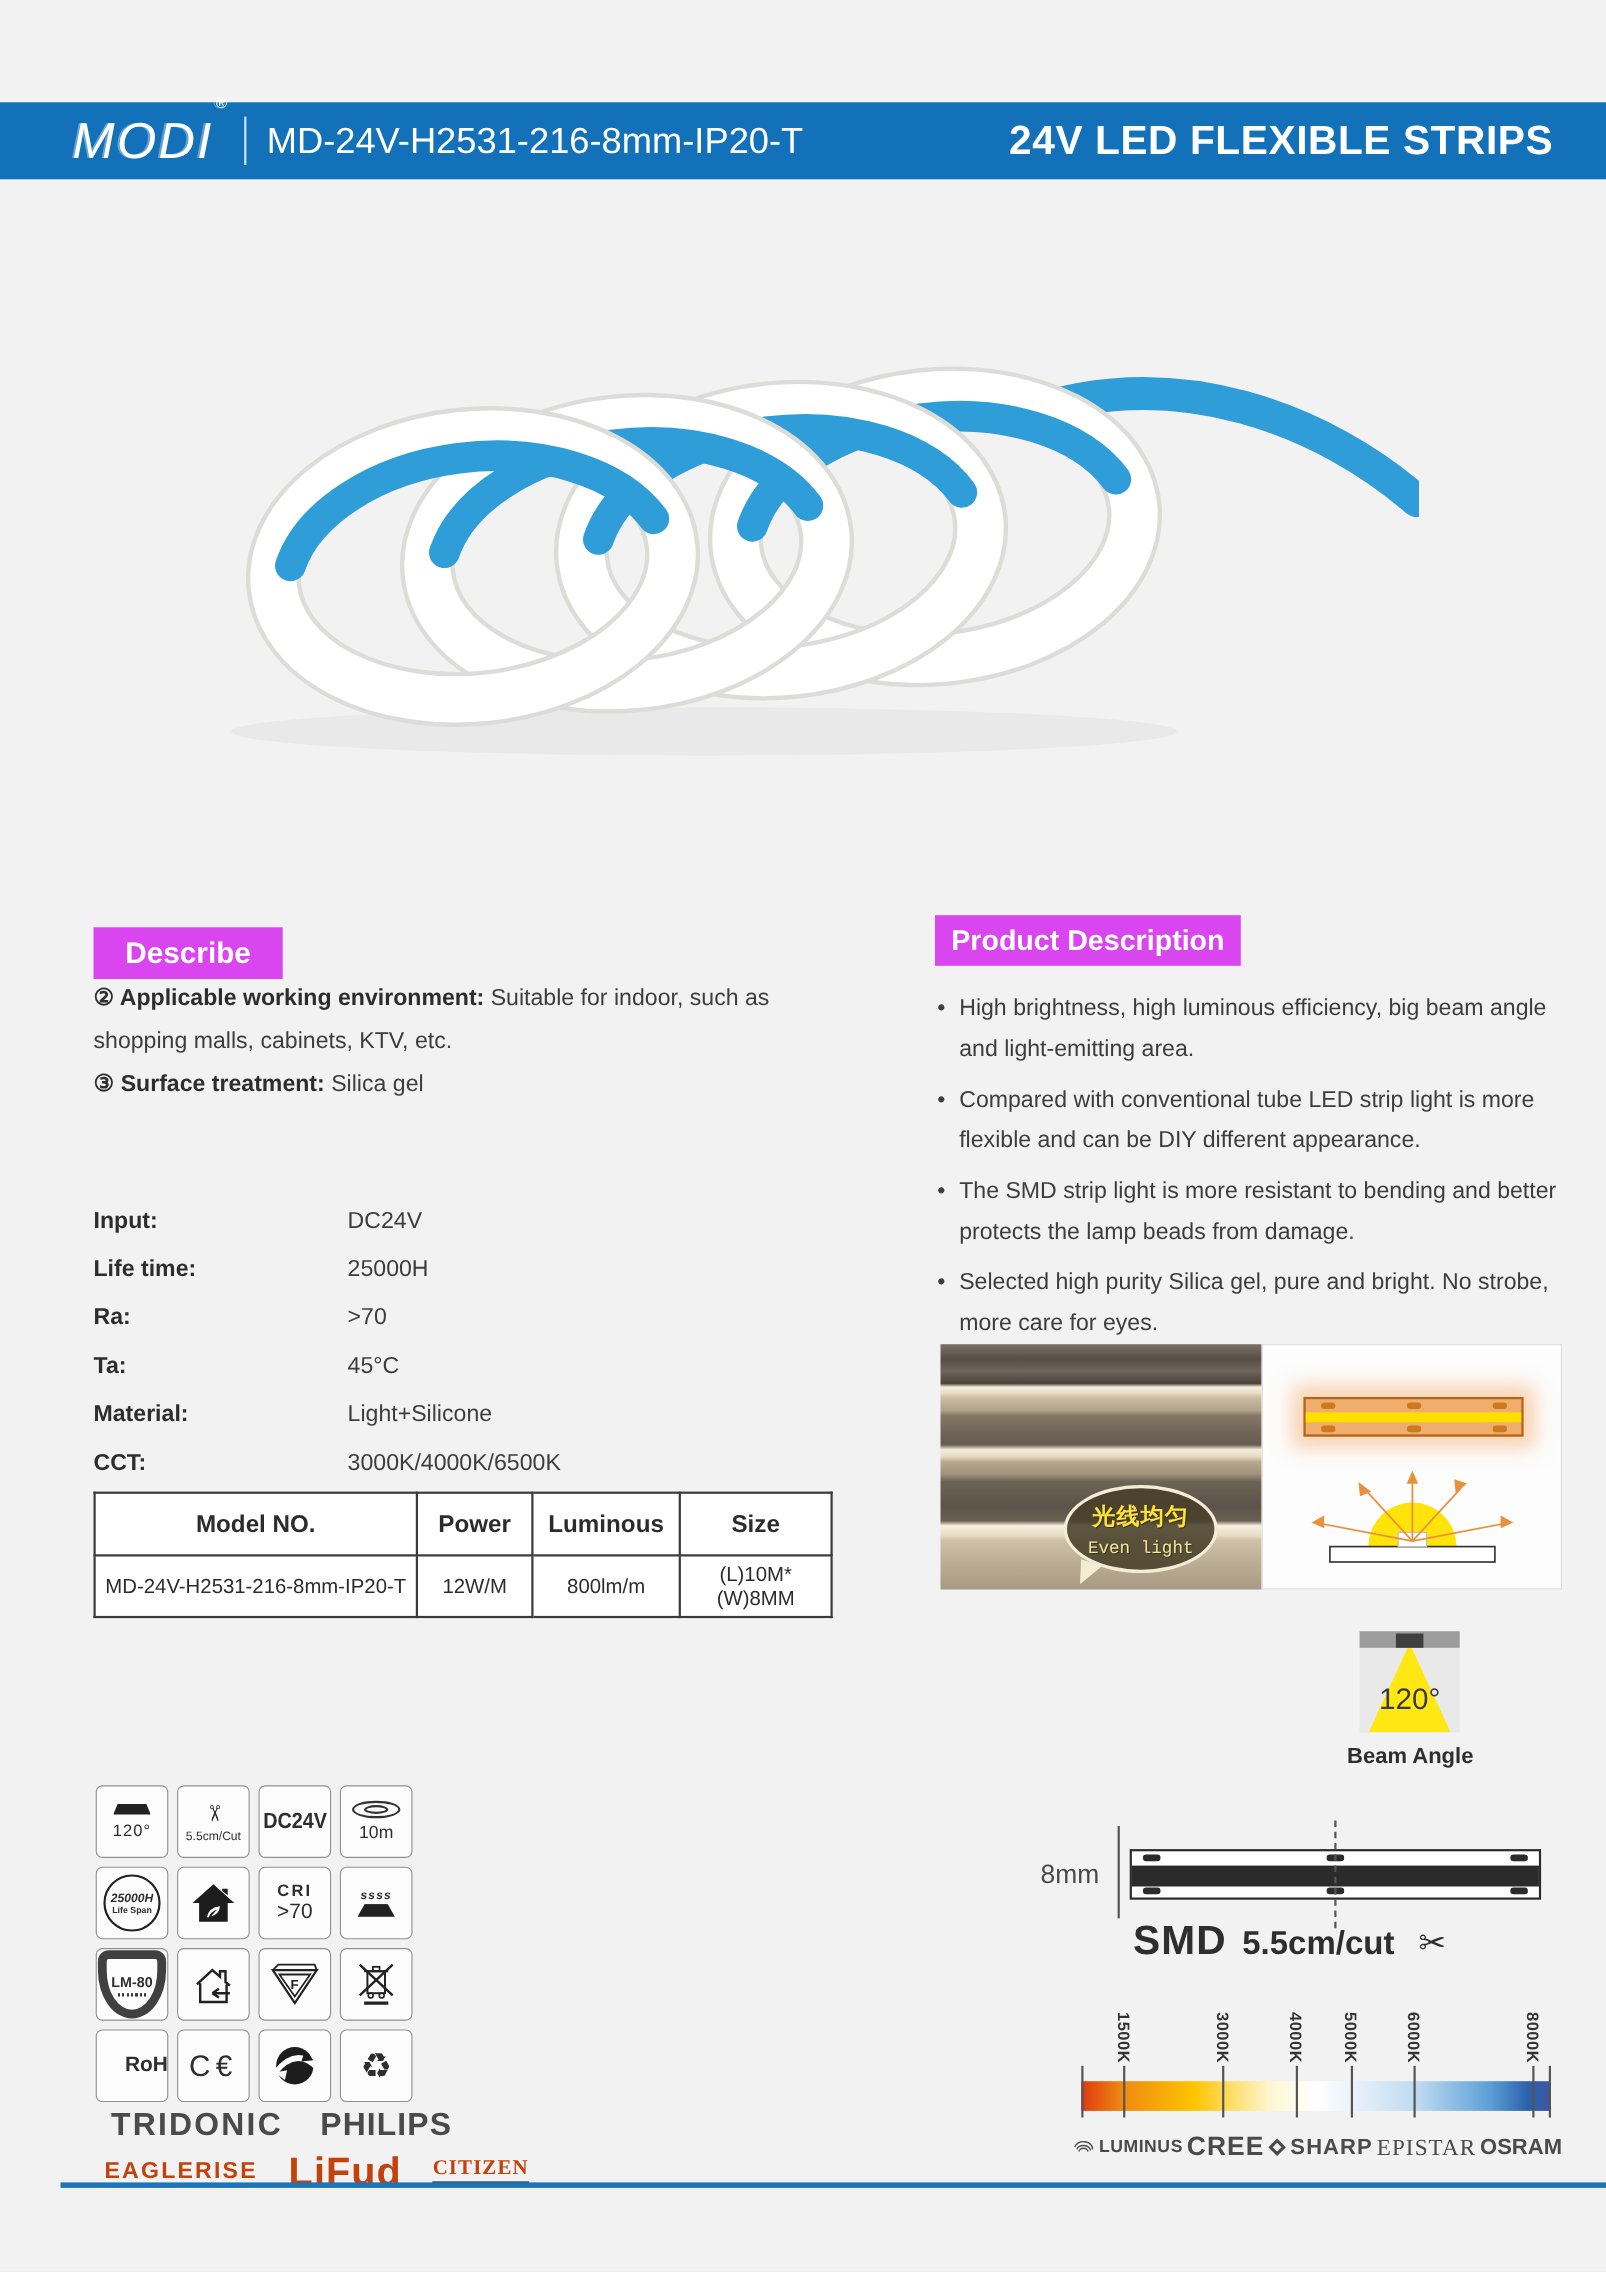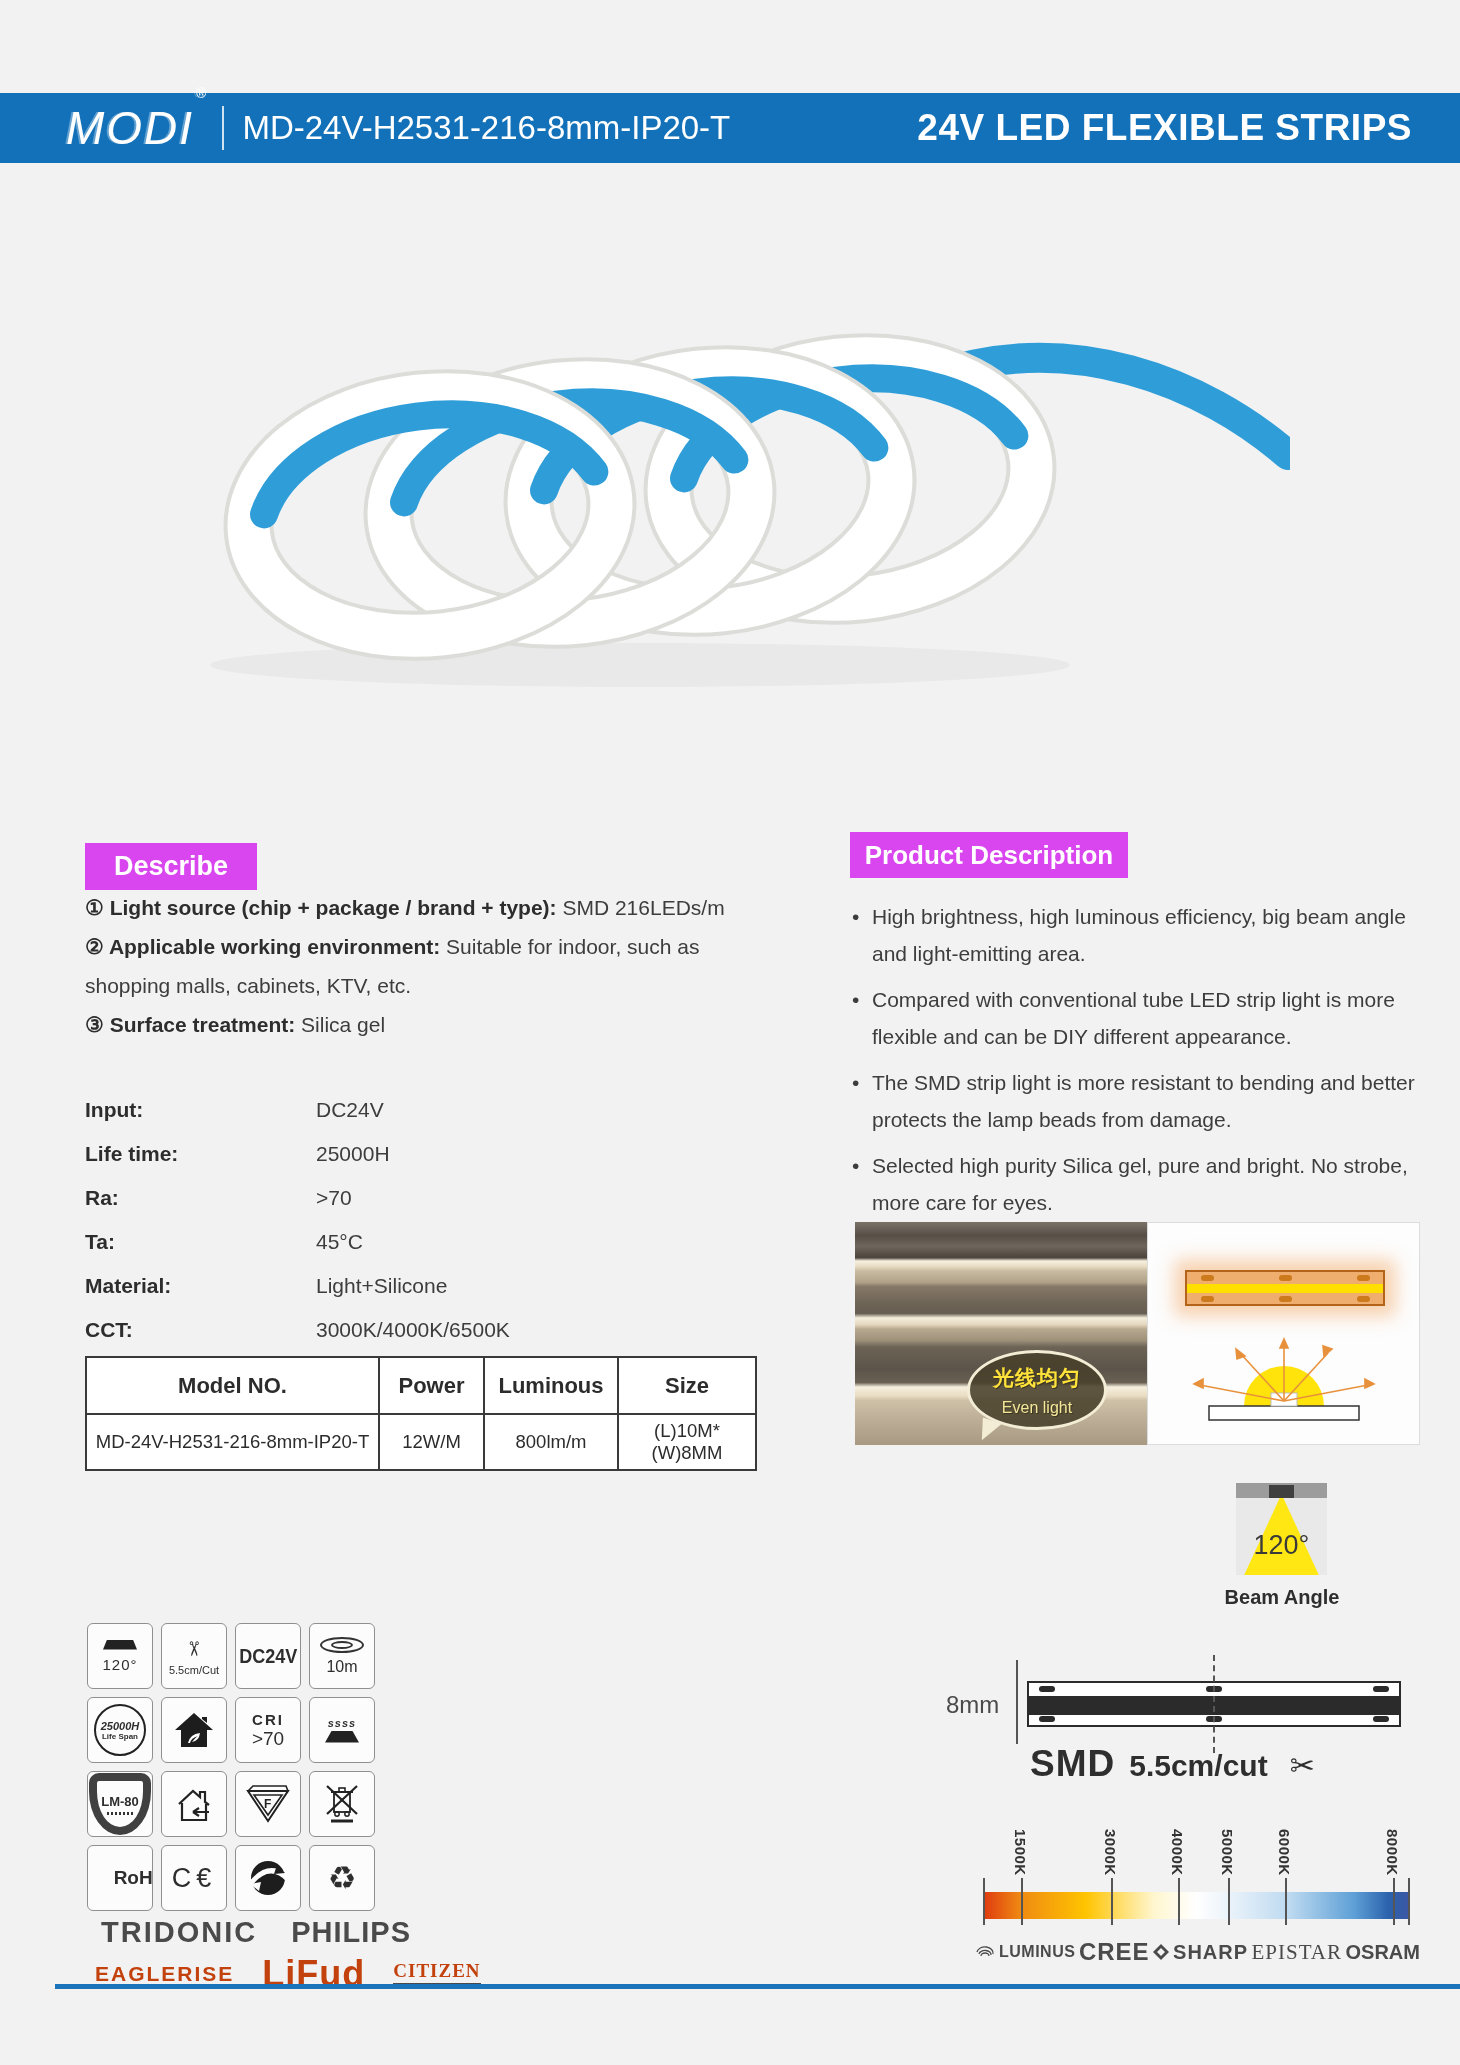--- a/index.html
+++ b/index.html
@@ -50,21 +50,21 @@
       #c9bba2 22%, #b1a38a 27%,
       #857867 29%, #6f6557 36%, #665d51 41%,
       #f5eedd 43%, #e4d7be 46%,
       #b7a990 48%, #9f927b 53%,
       #6d6456 56%, #5c534a 66%, #6a6154 72%,
       #f7f0df 74%, #e8dcc3 78%,
       #cfc1a8 80%, #bcae96 89%, #a79982 100%);}
   .bubble{position:absolute;left:112px;top:128px;width:134px;height:74px;border-radius:50%;
     background:rgba(72,64,42,.88);border:3px solid #f3edd6;display:flex;flex-direction:column;align-items:center;justify-content:center;}
   .bubble-cn{color:#ffe23a;font-weight:bold;font-size:21px;letter-spacing:1px;text-shadow:1px 1px 0 #3a3520;}
-  .bubble-en{color:#f4e79a;font-size:16px;margin-top:7px;text-shadow:1px 1px 0 #3a3520;}
+  .bubble-en{color:#f4e79a;font-size:16px;margin-top:7px;text-shadow:1px 1px 0 #3a3520;font-family:Liberation Mono, monospace;}
   .bubble-tail{position:absolute;left:124px;top:198px;width:0;height:0;border-left:6px solid transparent;border-right:14px solid transparent;border-top:22px solid #f3edd6;transform:rotate(18deg);}
 
   .diagram{position:absolute;left:1147px;top:1222px;width:273px;height:223px;background:#fdfdfd;border:1px solid #dcdcdc;box-sizing:border-box;}
   .strip-glow{position:absolute;left:37px;top:47px;width:200px;height:36px;background:#efae6e;border:2px solid #b4641a;box-sizing:border-box;box-shadow:0 0 18px 10px rgba(243,166,96,.5);}
   .strip-yellow{position:absolute;left:0;top:12px;width:100%;height:9px;background:#ffdf00;}
   .pad{position:absolute;width:13px;height:6px;border-radius:3px;background:#cc7a1c;}
 
   
   .beam-box{position:absolute;left:1236px;top:1483px;width:91px;height:92px;background:#e9e9e9;}
   .beam-bar{position:absolute;left:0;top:0;width:100%;height:15px;background:#9c9c9c;}
@@ -168,21 +168,20 @@
       <ellipse cx="260" cy="250" rx="182" ry="120" fill="none" stroke="#ffffff" stroke-width="42"></ellipse>
       <path d="M95 232 A 176 114 0 0 1 428 224" stroke="#2f9ed8" stroke-width="28" fill="none" stroke-linecap="round"></path>
     </g>
   </svg>
 
   <div class="badge describe">
       <span>Describe</span>
     </div>
 
   <div class="describe-items">
-    <div><b>① Light source (chip + package / brand + type): </b><span>SMD 216LEDs/m</span></div>
     <div><b>② Applicable working environment: </b><span>Suitable for indoor, such as shopping malls, cabinets, KTV, etc.</span></div>
     <div><b>③ Surface treatment: </b><span>Silica gel</span></div>
   </div>
 
   <div class="spec-list">
     <div class="spec-row">
         <span class="spec-label">Input:</span>
         <span class="spec-value">DC24V</span>
       </div>
     <div class="spec-row">

